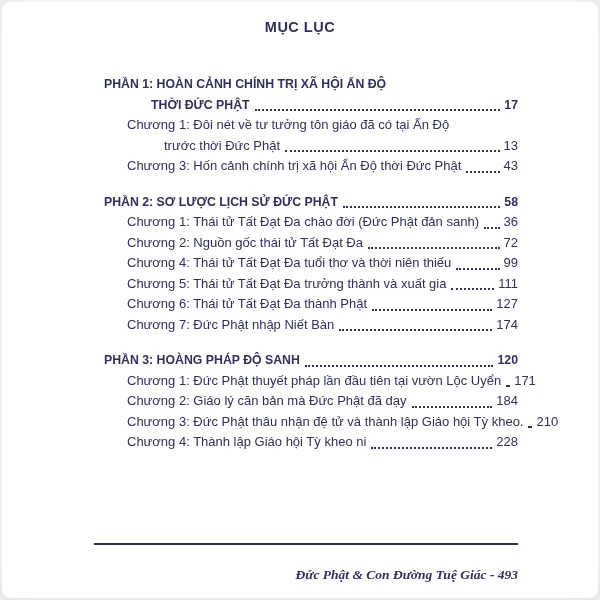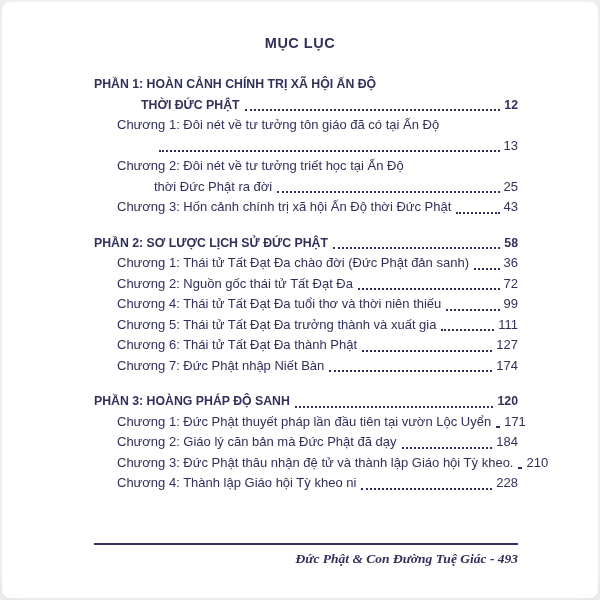--- a/index.html
+++ b/index.html
@@ -22,59 +22,60 @@
     border-radius:10px;
     box-shadow: inset 0 0 28px rgba(0,0,0,0.08), inset 0 -10px 20px rgba(0,0,0,0.05);
   }
   .page{
     position:absolute; inset:2px;
     background:#fff;
     border-radius:8px;
     color:var(--text, #30305a);
   }
   .title{
-    margin:16px;
+    margin:0;
     padding-top:17px;
     text-align:center;
     font-size:14.5px;
     font-weight:700;
     letter-spacing:0.5px;
   }
   .toc{
     position:absolute;
     left:92px;
     top:72px;
     width:424px;
   }
   .toc-section{ margin-bottom:15px; }
   .entry{ }
   .entry.heading{ font-weight:700; font-size:12.3px; }
   .entry.chapter{ font-weight:400; font-size:13px; padding-left:23px; }
   .line{
     display:flex;
     line-height:20.5px;
     white-space:nowrap;
+    margin-left:10px;
   }
   .entry.heading .line.cont{ padding-left:47px; }
   .entry.chapter .line.cont{ padding-left:37px; }
   .label{ flex:0 0 auto; }
   .dots{
     flex:1 1 auto;
     min-width:4px;
     margin:0 4px 4px 5px;
     border-bottom:2px dotted var(--text, #30305a);
   }
   .page-num{ flex:0 0 auto; }
   .footer{
     position:absolute;
     left:92px;
     width:424px;
     top:541px;
     border-top:2px solid var(--text, #30305a);
-    padding-top:6px;
+    padding-top:22px;
     text-align:right;
     font-family:"Liberation Serif", serif;
     font-size:13.5px;
     font-style:italic;
     font-weight:600;
   }
   .footer .pnum{ font-weight:700; }
 </style>
 </head>
 <body style="--text: #30305a;">
@@ -84,40 +85,31 @@
     <h1 class="title">MỤC LỤC</h1>
     <div id="toc" class="toc">
         <div class="toc-section">
           <div class="entry heading">
             <div class="line">
               <span class="label">PHẦN 1: HOÀN CẢNH CHÍNH TRỊ XÃ HỘI ẤN ĐỘ</span>
             </div>
             <div class="line cont">
               <span class="label">THỜI ĐỨC PHẬT</span>
               <span class="dots"></span>
-              <span class="page-num">12</span>
+              <span class="page-num">17</span>
             </div>
           </div>
           <div class="entry chapter">
             <div class="line">
               <span class="label">Chương 1: Đôi nét về tư tưởng tôn giáo đã có tại Ấn Độ</span>
             </div>
             <div class="line cont">
+              <span class="label">trước thời Đức Phật</span>
               <span class="dots"></span>
               <span class="page-num">13</span>
-            </div>
-          </div>
-          <div class="entry chapter">
-            <div class="line">
-              <span class="label">Chương 2: Đôi nét về tư tưởng triết học tại Ấn Độ</span>
-            </div>
-            <div class="line cont">
-              <span class="label">thời Đức Phật ra đời</span>
-              <span class="dots"></span>
-              <span class="page-num">25</span>
             </div>
           </div>
           <div class="entry chapter">
             <div class="line">
               <span class="label">Chương 3: Hốn cảnh chính trị xã hội Ấn Độ thời Đức Phật</span>
               <span class="dots"></span>
               <span class="page-num">43</span>
             </div>
           </div>
         </div>

